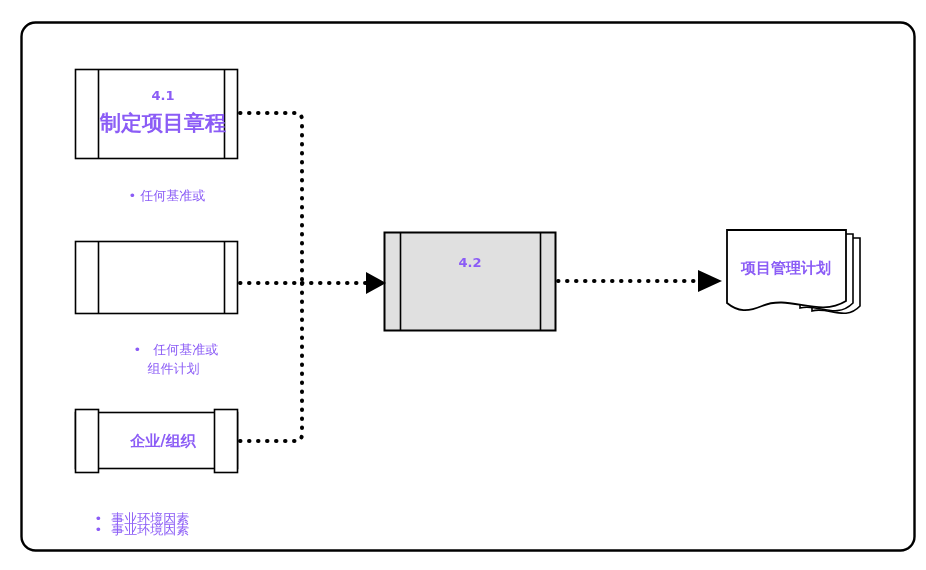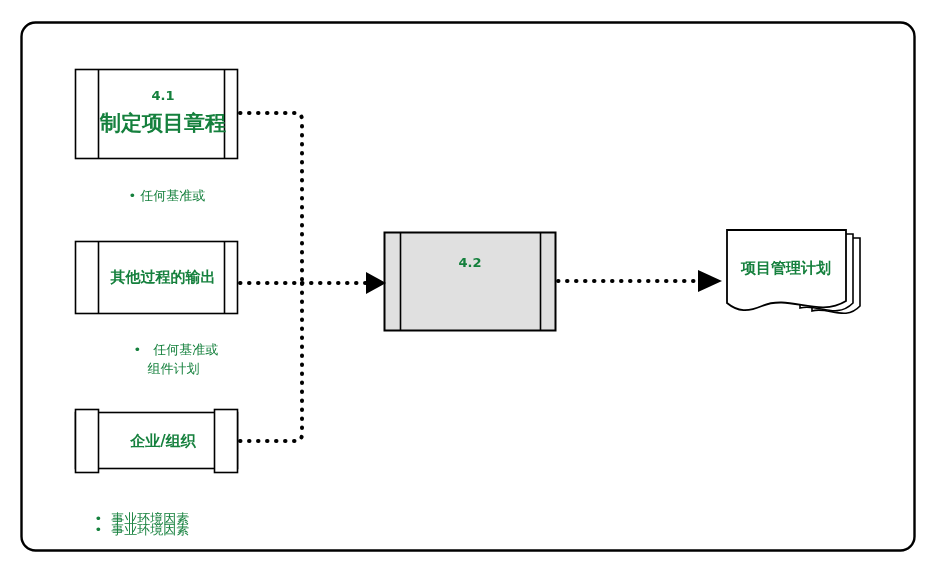--- a/index.html
+++ b/index.html
@@ -3,21 +3,21 @@
 <meta charset="utf-8">
 <style>
   html,body{margin:0;padding:0;background:#ffffff;}
   body{
     font-family:"DejaVu Sans","Liberation Sans",sans-serif;
     width:926px;height:570px;position:relative;overflow:hidden;
   }
   #stage{position:absolute;left:0;top:0;width:926px;height:570px;}
   svg#diagram{position:absolute;left:0;top:0;width:926px;height:570px;}
 
-  .lbl{position:absolute;color:#15803d;line-height:1.25;white-space:pre;}
+  .lbl{position:absolute;color:#8b5cf6;line-height:1.25;white-space:pre;}
   .proc-num{font-size:13px;font-weight:bold;text-align:center;}
   .proc-name{font-size:21px;font-weight:bold;text-align:center;}
   .box-title{font-size:15px;font-weight:bold;text-align:center;}
   .doc-title{font-size:15px;font-weight:bold;text-align:center;}
   .bullet-txt{font-size:13px;}
   .bullet-txt .bt{display:inline-block;}
   .bullet-dot{font-size:13px;}
   .ctr{transform:translateX(-50%);text-align:center;}
 </style>
 </head>
@@ -91,21 +91,20 @@
     <polygon points="698,270 722,281 698,292" fill="#000000"></polygon>
   </svg>
 
   <div class="lbl proc-num ctr" style="left:163px;top:88px;width:140px;">4.1</div>
   <div class="lbl proc-name ctr" style="left:163px;top:110px;width:150px;">制定项目章程</div>
 
   <div class="lbl bullet-txt" style="left:112px;top:172px;">
     <span class="bullet-dot">•</span><span class="bt" style="margin-left:4px;">任何基准或</span>
   </div>
 
-  <div class="lbl box-title ctr" style="left:163px;top:268px;width:150px;">其他过程的输出</div>
 
   <div class="lbl bullet-txt" style="left:117px;top:326px;">
     <span class="bullet-dot">•</span><span class="bt" style="margin-left:12px;">任何基准或</span>
   </div>
   <div class="lbl bullet-txt" style="left:131px;top:345px;">
     <span class="bt">组件计划</span>
   </div>
 
   <div class="lbl box-title ctr" style="left:163px;top:432px;width:150px;">企业/组织</div>
 

